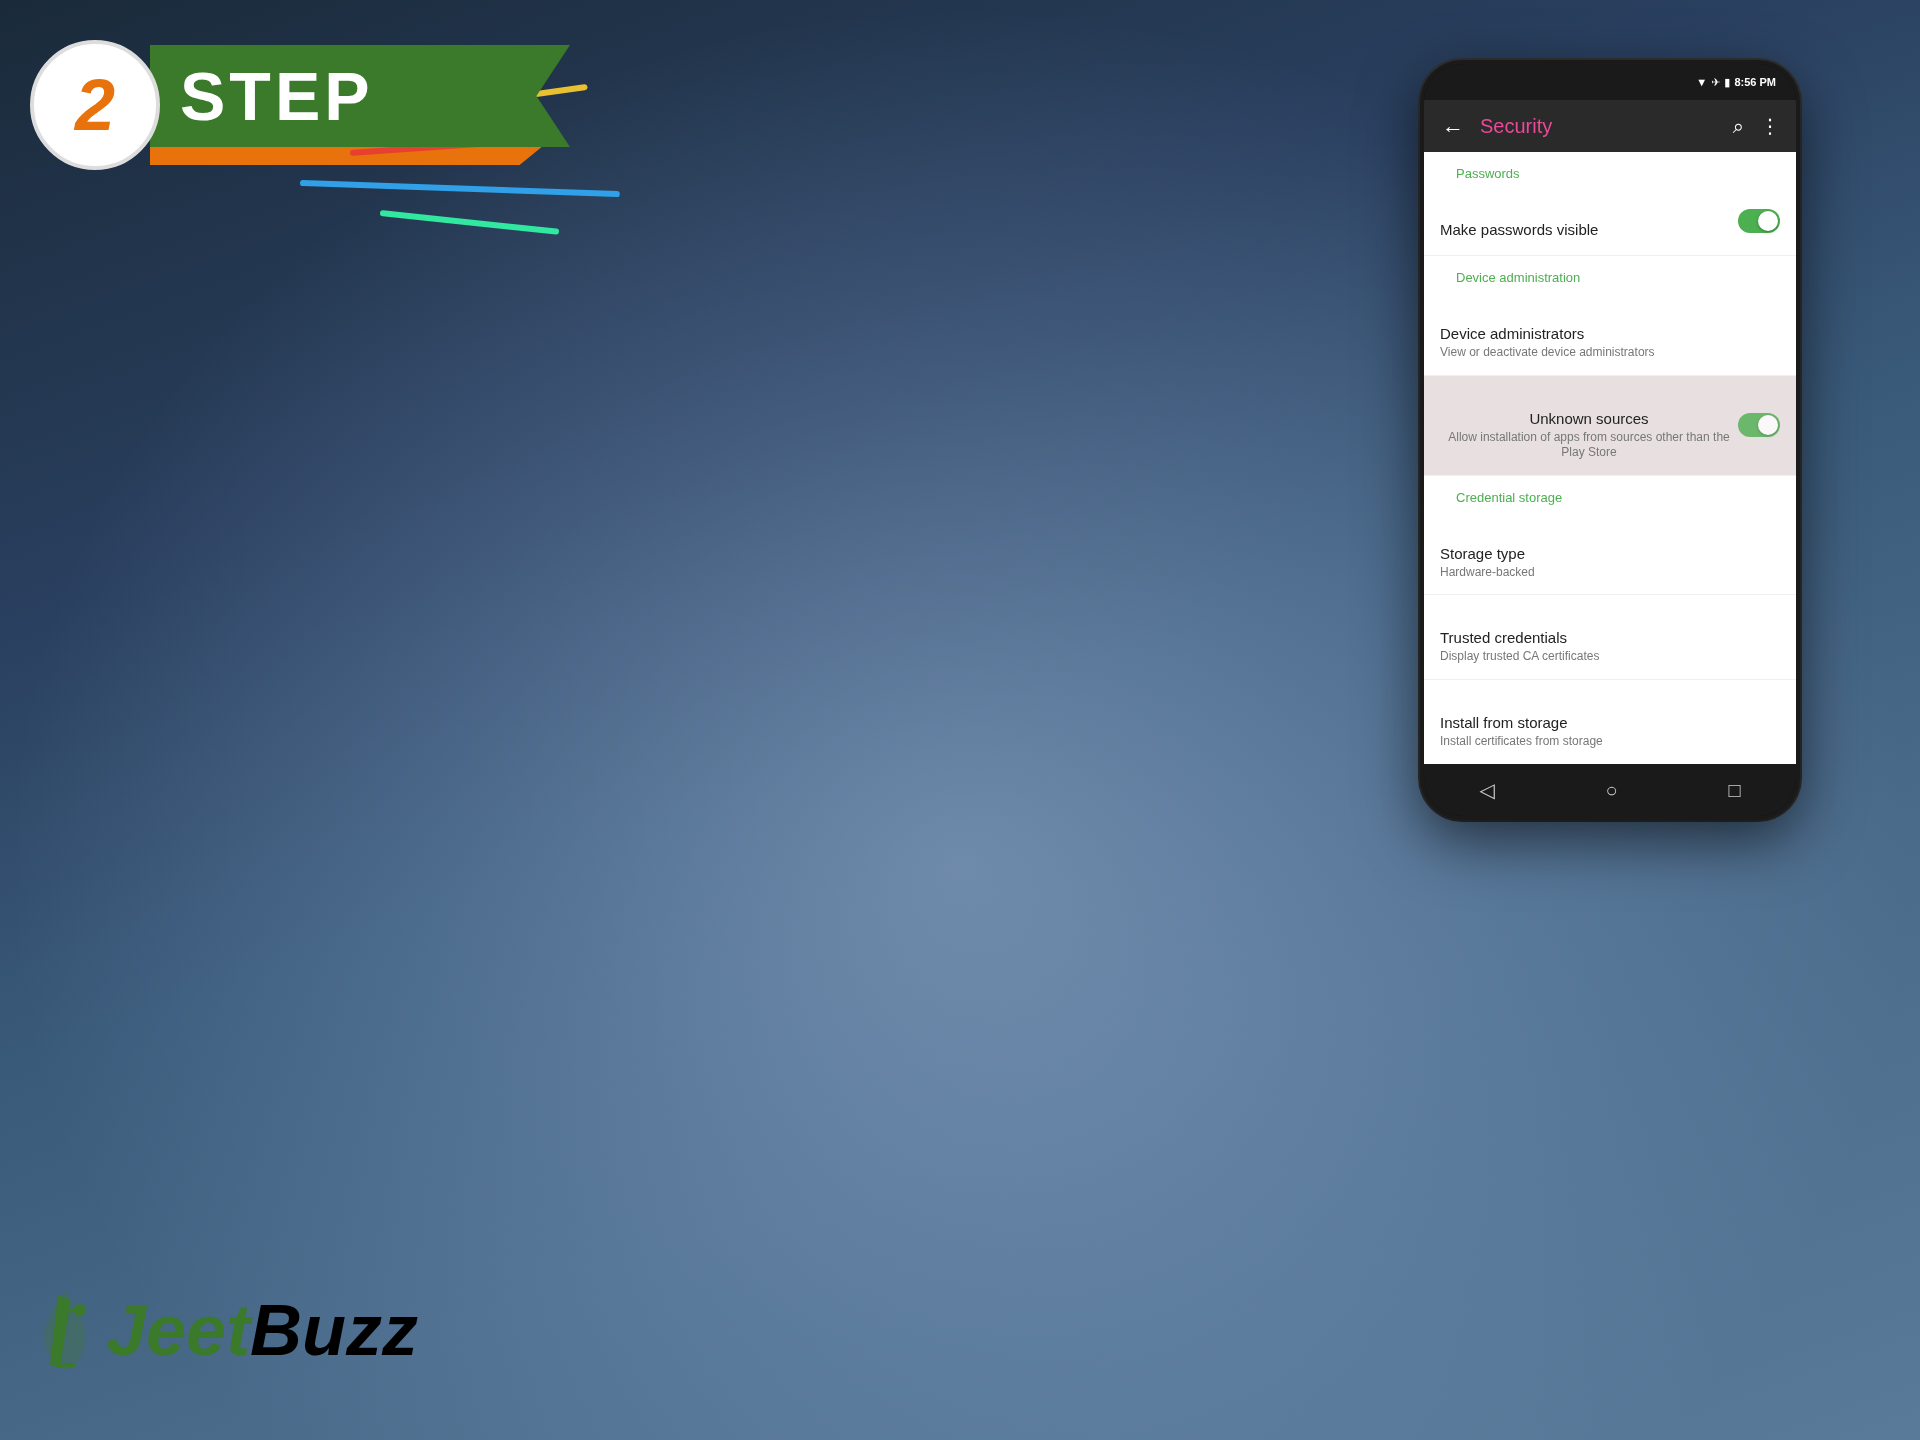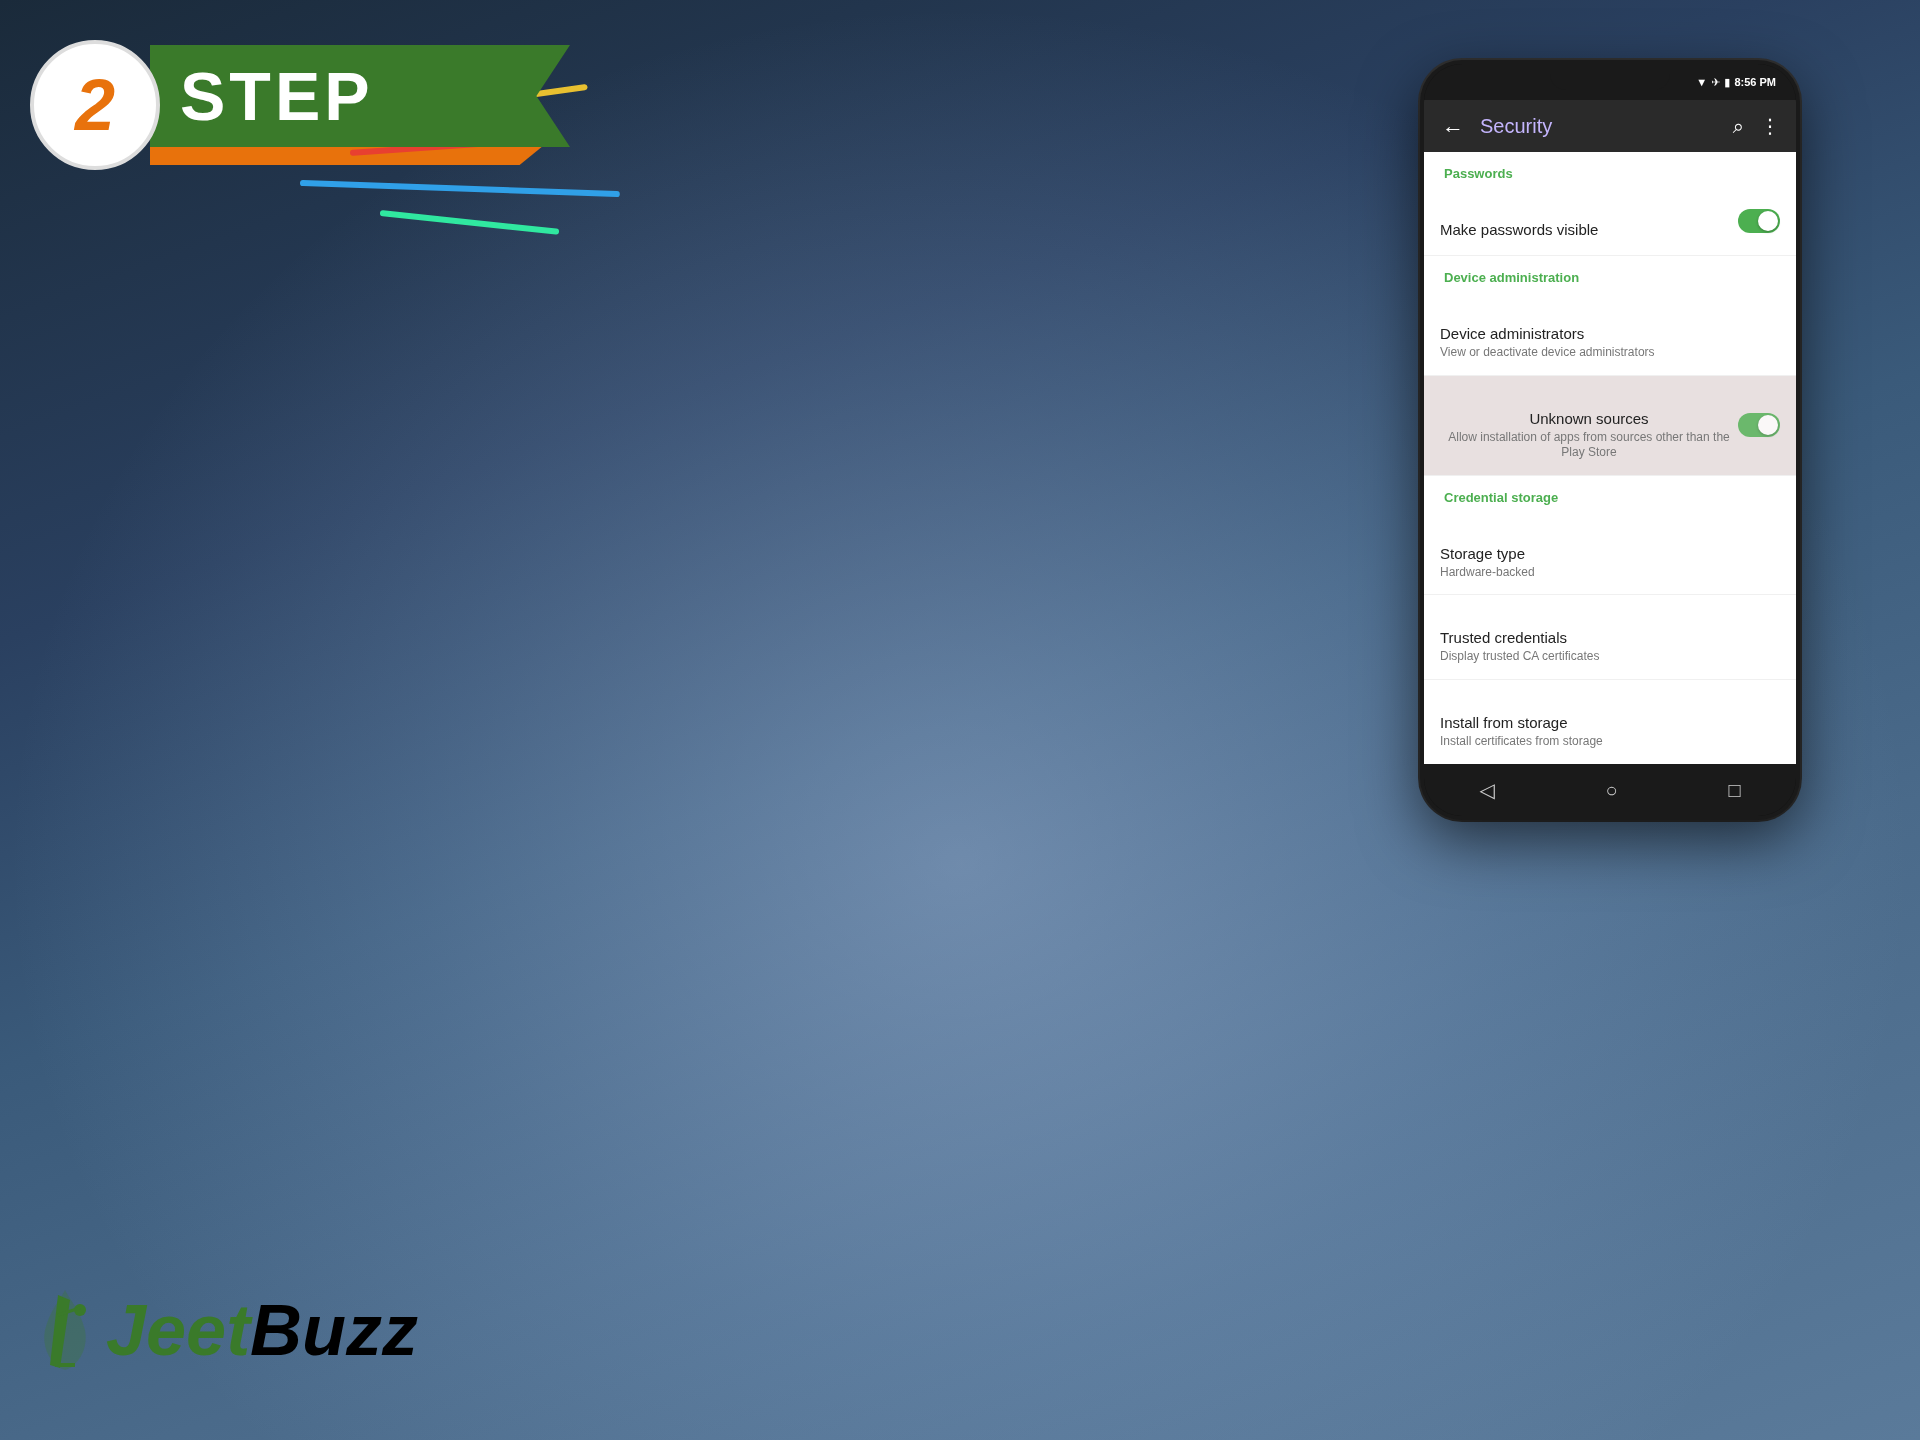--- a/index.html
+++ b/index.html
@@ -181,21 +181,21 @@
       flex-shrink: 0;
     }
     .app-bar-back {
       color: white;
       font-size: 22px;
       cursor: pointer;
       padding: 6px;
     }
     .app-bar-title {
       flex: 1;
-      color: #c4b5fd;
+      color: #ec4899;
       font-size: 20px;
       font-weight: 400;
     }
     .app-bar-icons {
       display: flex;
       gap: 8px;
       align-items: center;
     }
     .app-bar-icon {
       color: white;
@@ -206,23 +206,23 @@
 
     
     .settings-list {
       flex: 1;
       overflow-y: auto;
       background: white;
     }
     .settings-list::-webkit-scrollbar { display: none; }
 
     .section-header {
-      padding: 14px 20px 6px;
+      padding: 14px 32px 6px;
       font-size: 13px;
-      font-weight: 700;
+      font-weight: 400;
       color: #4caf50;
     }
 
     .setting-item {
       padding: 14px 16px;
       border-bottom: 1px solid #f0f0f0;
       display: flex;
       align-items: center;
       justify-content: space-between;
       cursor: pointer;

